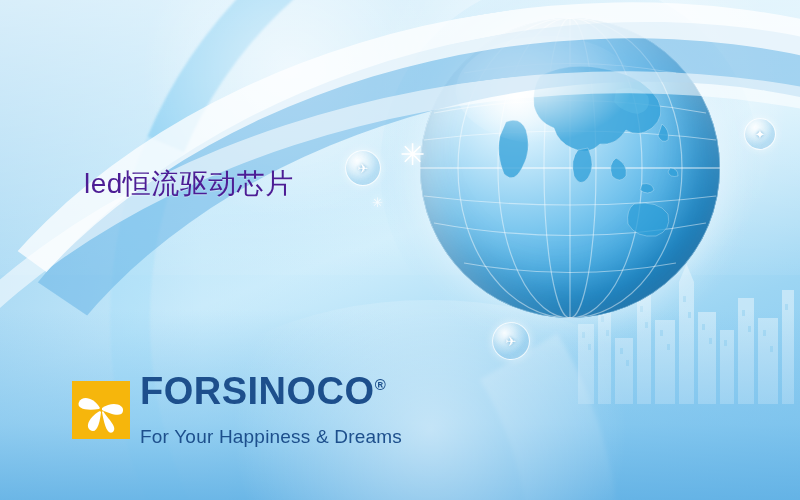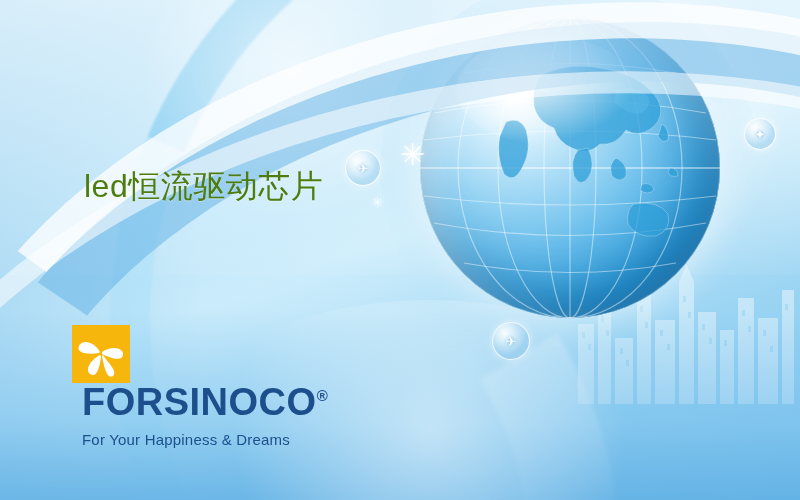--- a/index.html
+++ b/index.html
@@ -168,38 +168,37 @@
     width: 230px;
     height: 150px;
     opacity: 0.55;
   }
 
   
   .title-block {
     position: absolute;
     left: 84px;
     top: 162px;
-    color: #4d7c0f;
-    font-size: 32px;
+    color: #4c1d95;
+    font-size: 28px;
     line-height: 1.55;
     letter-spacing: 0.5px;
     text-shadow: 0 1px 0 rgba(255,255,255,0.35);
   }
   .title-line-2 {
     padding-left: 14px;
   }
 
   
   .logo {
     position: absolute;
     left: 72px;
     bottom: 52px;
     display: flex;
-    align-items: flex-start;
-    flex-direction: column;
+    align-items: center;
   }
   .logo-mark {
     width: 58px;
     height: 58px;
     background: #f6b60c;
     position: relative;
     flex: none;
   }
   .logo-text {
     margin-left: 10px;
@@ -214,24 +213,24 @@
     position: relative;
     white-space: nowrap;
   }
   .logo-name .reg {
     font-size: 15px;
     vertical-align: super;
     font-weight: bold;
   }
   .logo-tag {
     font-family: "Liberation Sans", sans-serif;
-    font-size: 15px;
+    font-size: 19px;
     color: #1d4f8c;
     letter-spacing: 0.2px;
-    margin-top: 10px;
+    margin-top: 16px;
     white-space: nowrap;
   }
 </style>
 </head>
 <body>
 
 <div id="slide">
 
   <div class="bg-base"></div>
   <div class="bg-left-wash"></div>

